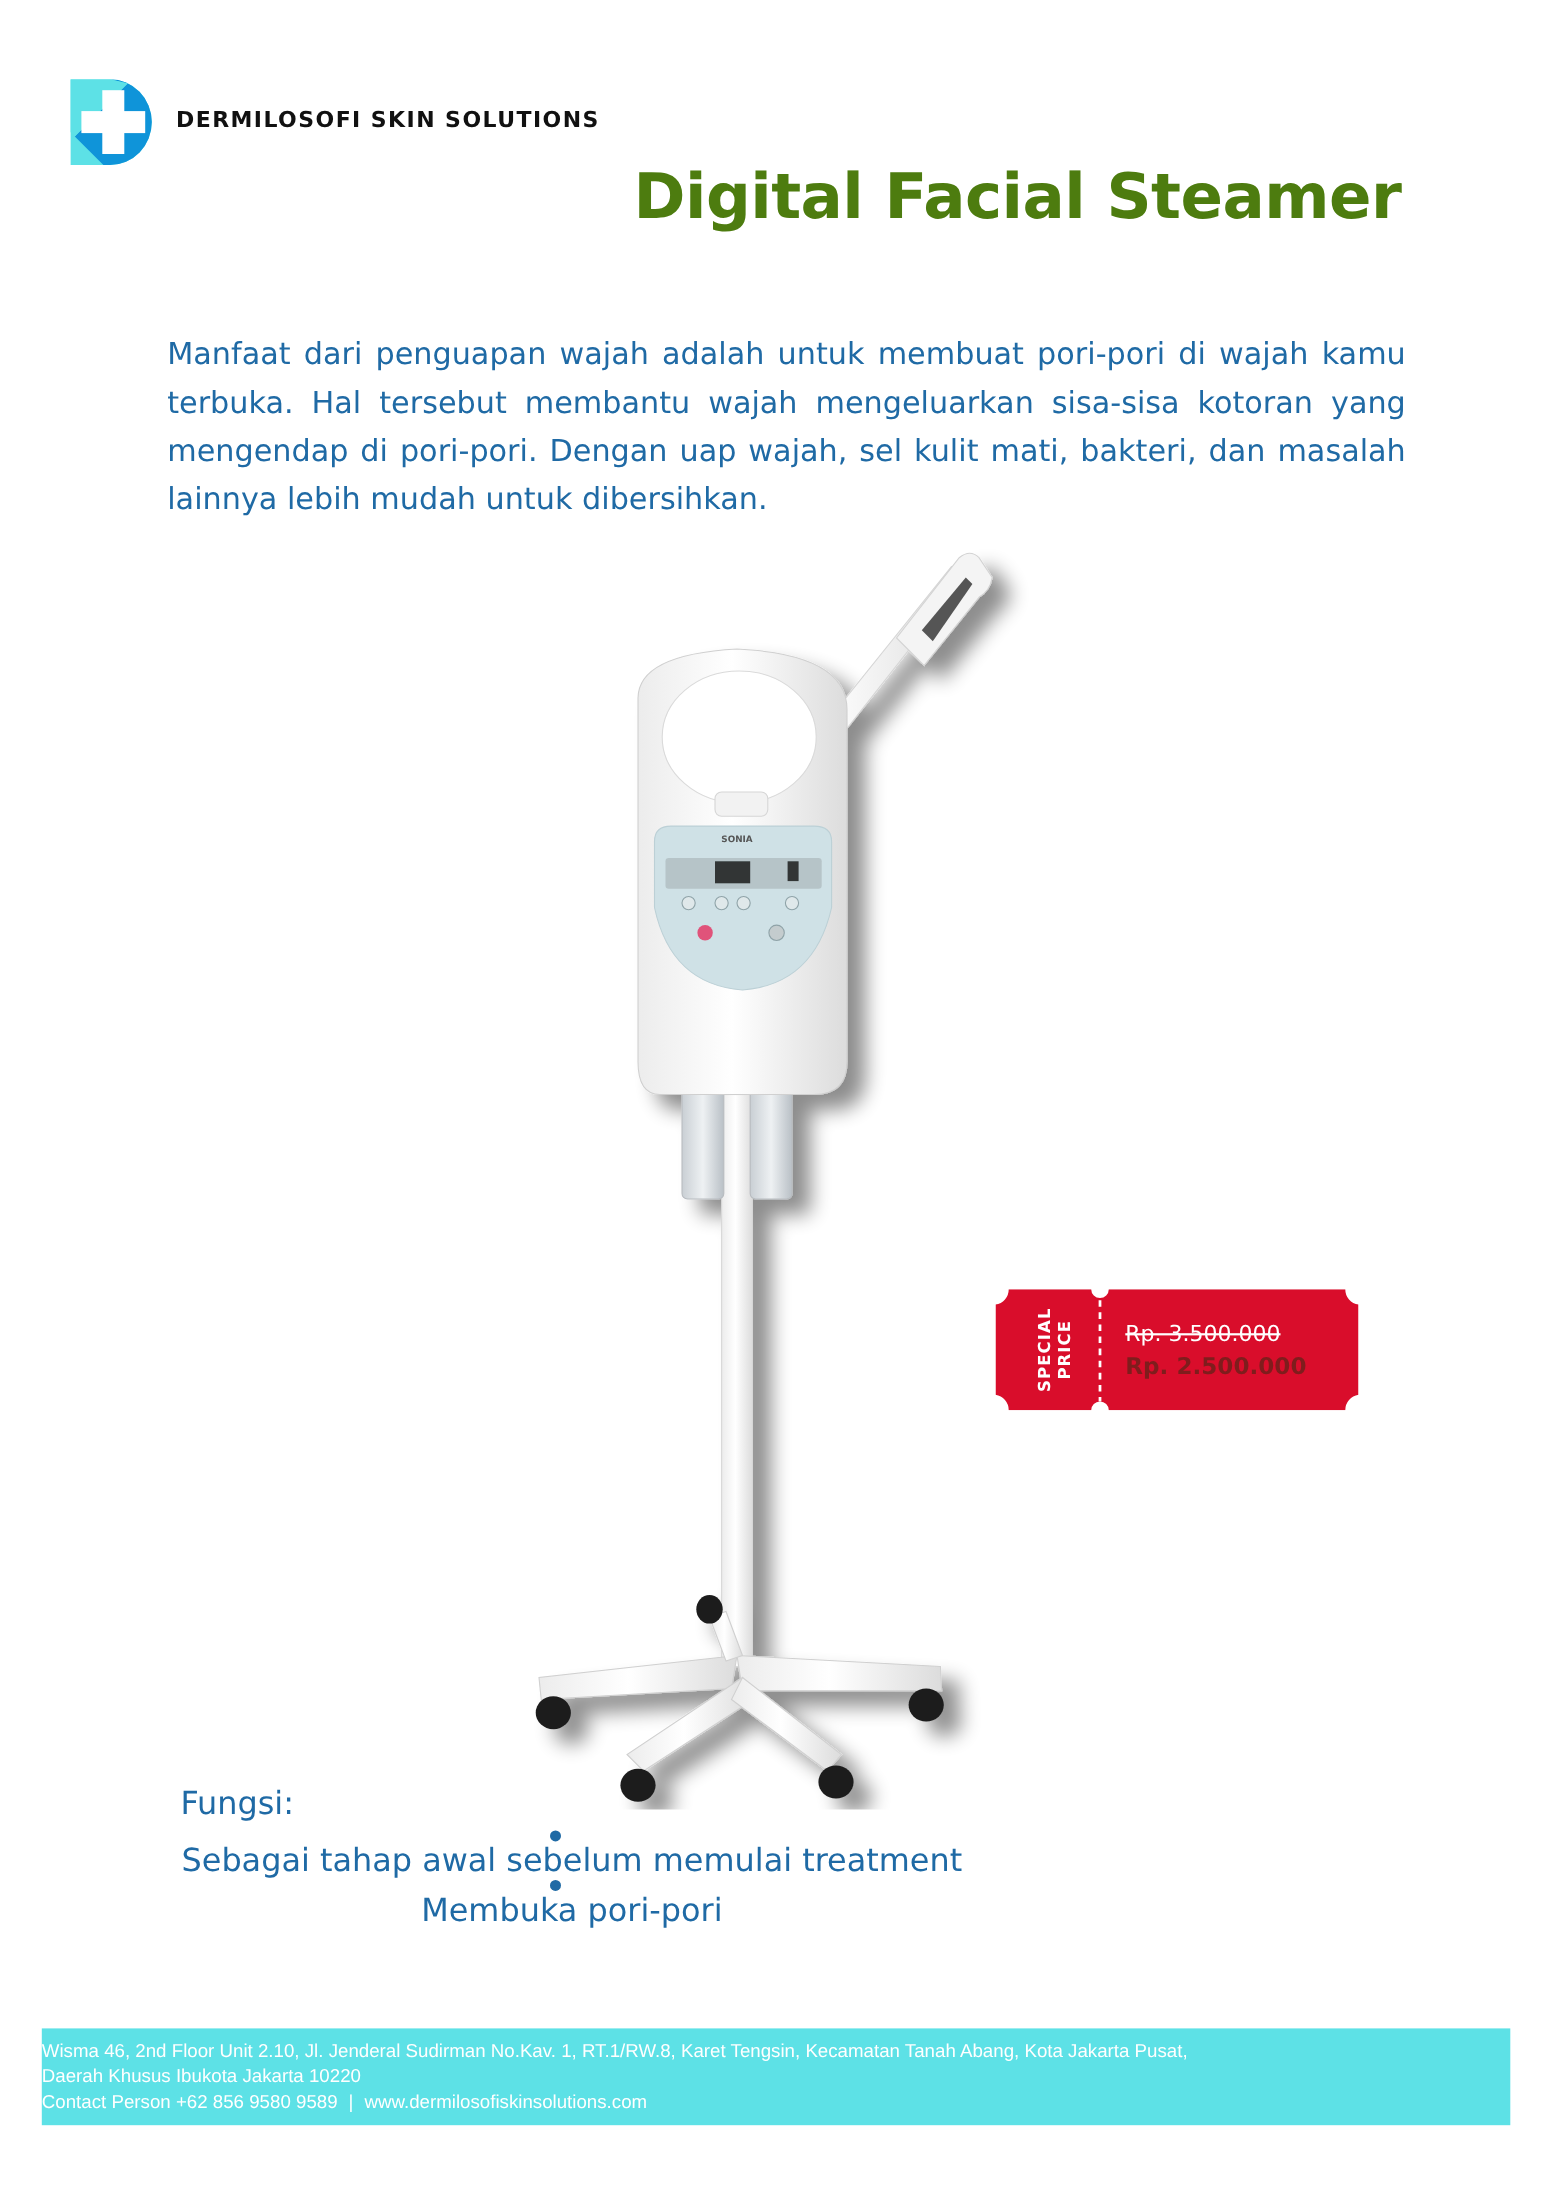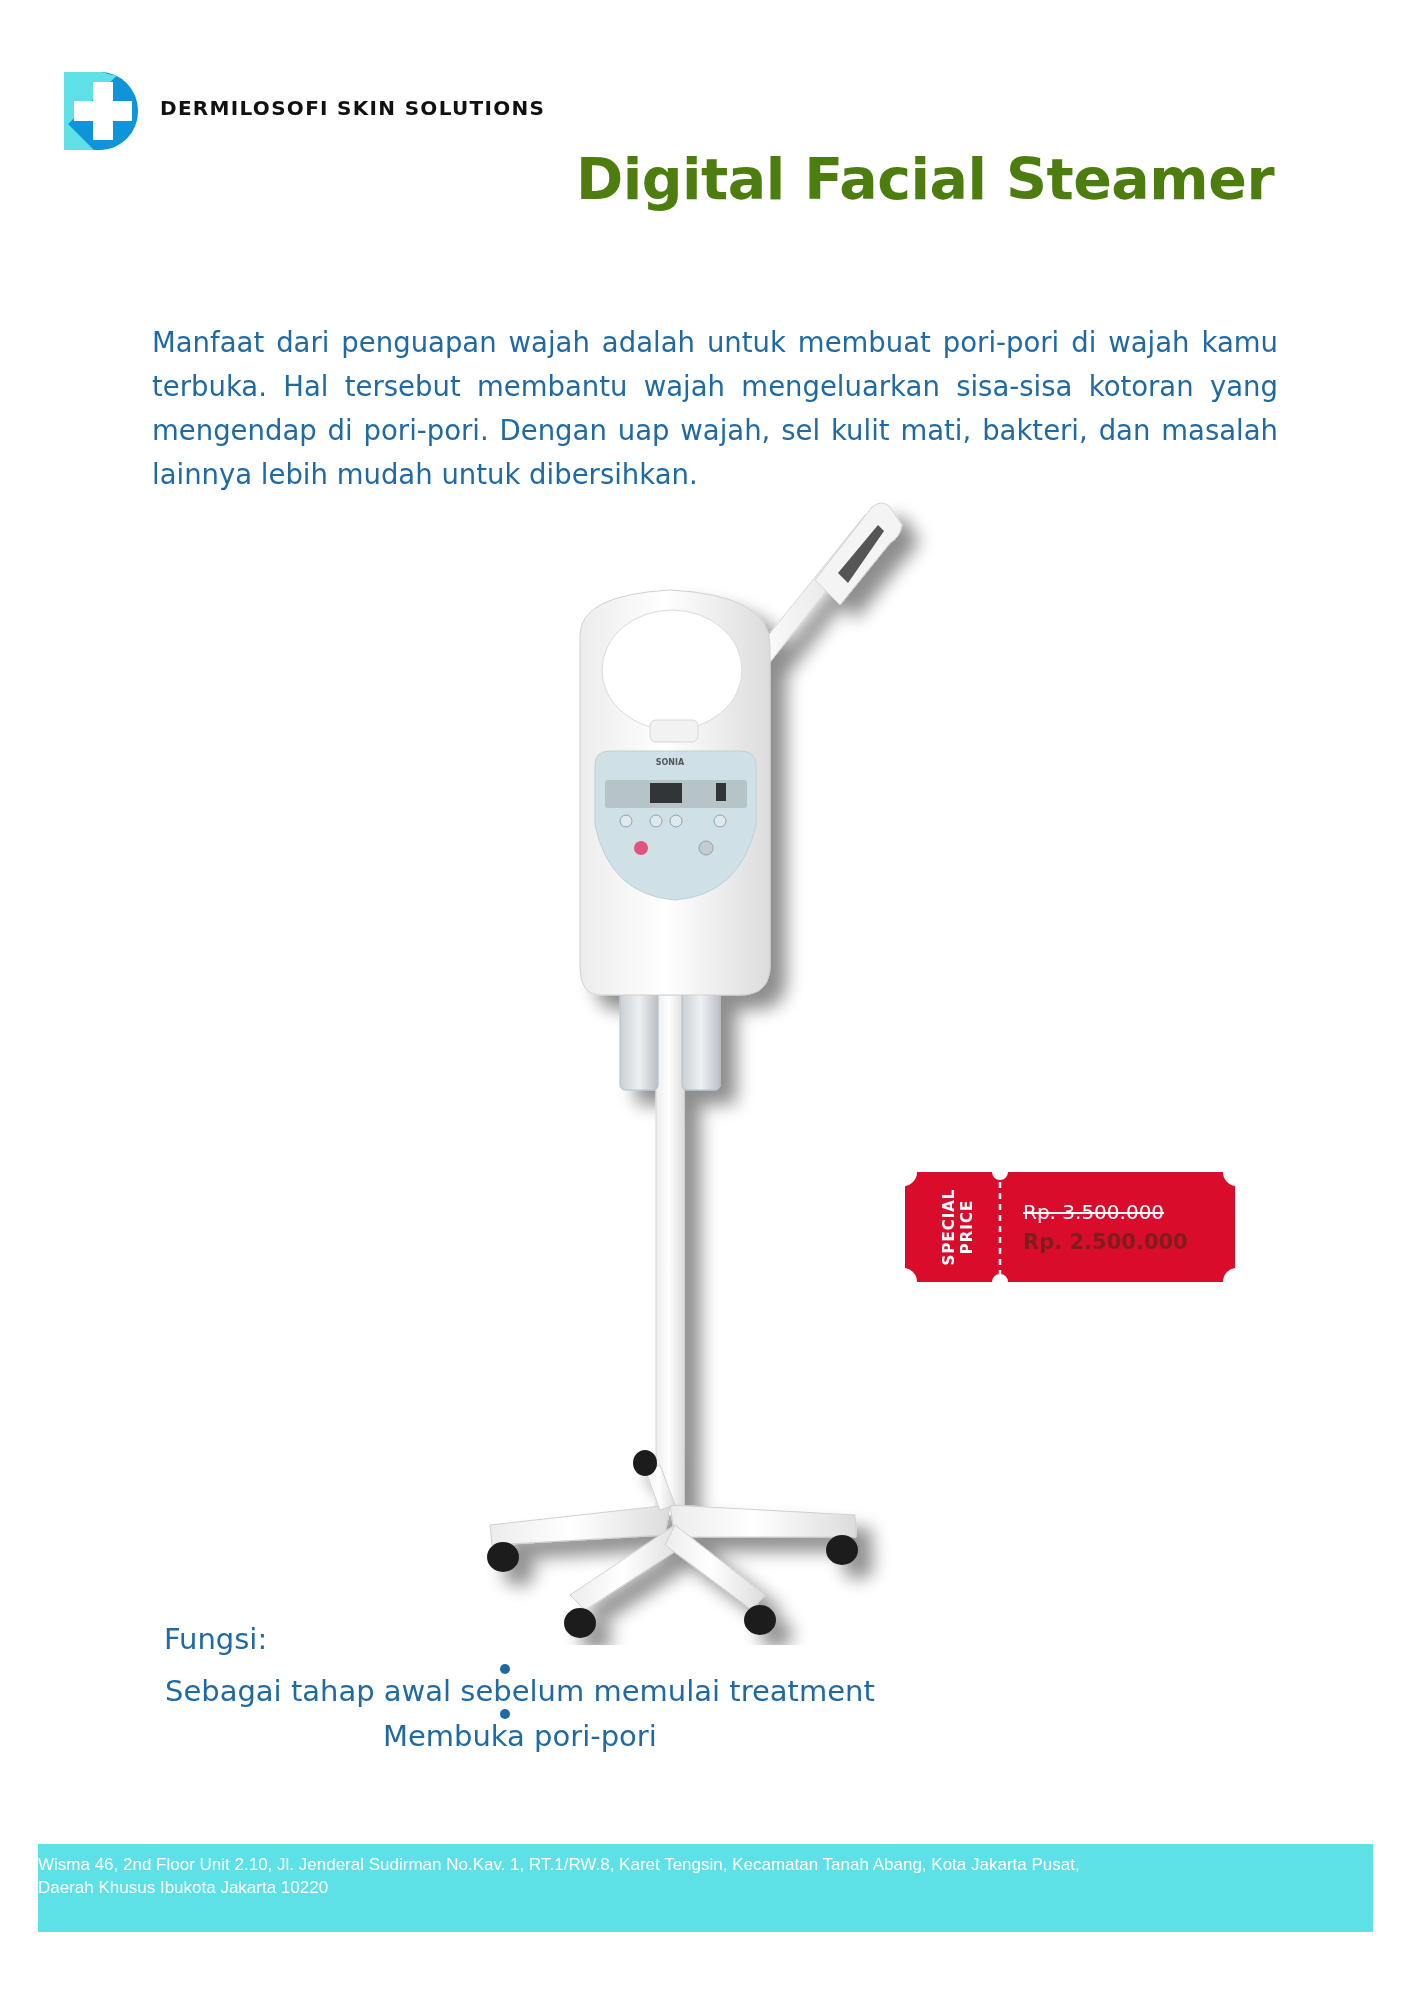--- a/index.html
+++ b/index.html
@@ -17,21 +17,21 @@
     .page-title {
       position: absolute; right: 135px; top: 146px;
       font-family: "DejaVu Sans", sans-serif; font-weight: bold;
       font-size: 57px; color: #4d7c0f; letter-spacing: -0.5px; white-space: nowrap;
     }
 
     .intro {
       position: absolute; left: 152px; top: 300px; width: 1126px;
       font-size: 27.5px; line-height: 44px; color: #1f6aa5;
       text-align: justify; text-align-last: left;
-      font-family: "DejaVu Sans", sans-serif; font-weight: normal; margin-top: 20px;
+      font-family: "DejaVu Sans", sans-serif; font-weight: normal;
     }
 
     .product-image { position: absolute; left: 470px; top: 495px; width: 520px; height: 1150px; }
 
     .price-ticket { position: absolute; left: 905px; top: 1172px; width: 330px; height: 110px; }
     .ticket-svg { position: absolute; left: 0; top: 0; }
     .ticket-side {
       position: absolute; left: 18px; top: 0; width: 70px; height: 110px;
       display: flex; align-items: center; justify-content: center;
     }
@@ -176,13 +176,16 @@
   </li>
   <li class="fungsi-item">
     <span class="bullet"></span>
     <span>Membuka pori-pori</span>
   </li>
 </ul>
 
 <footer class="footer">
   <div>Wisma 46, 2nd Floor Unit 2.10, Jl. Jenderal Sudirman No.Kav. 1, RT.1/RW.8, Karet Tengsin, Kecamatan Tanah Abang, Kota Jakarta Pusat,</div>
   <div>Daerah Khusus Ibukota Jakarta 10220</div>
+  <div>
+    <span>Contact Person +62 856 9580 9589</span><span class="sep">|</span><span>www.dermilosofiskinsolutions.com</span>
+  </div>
 </footer>
 
 </body></html>

